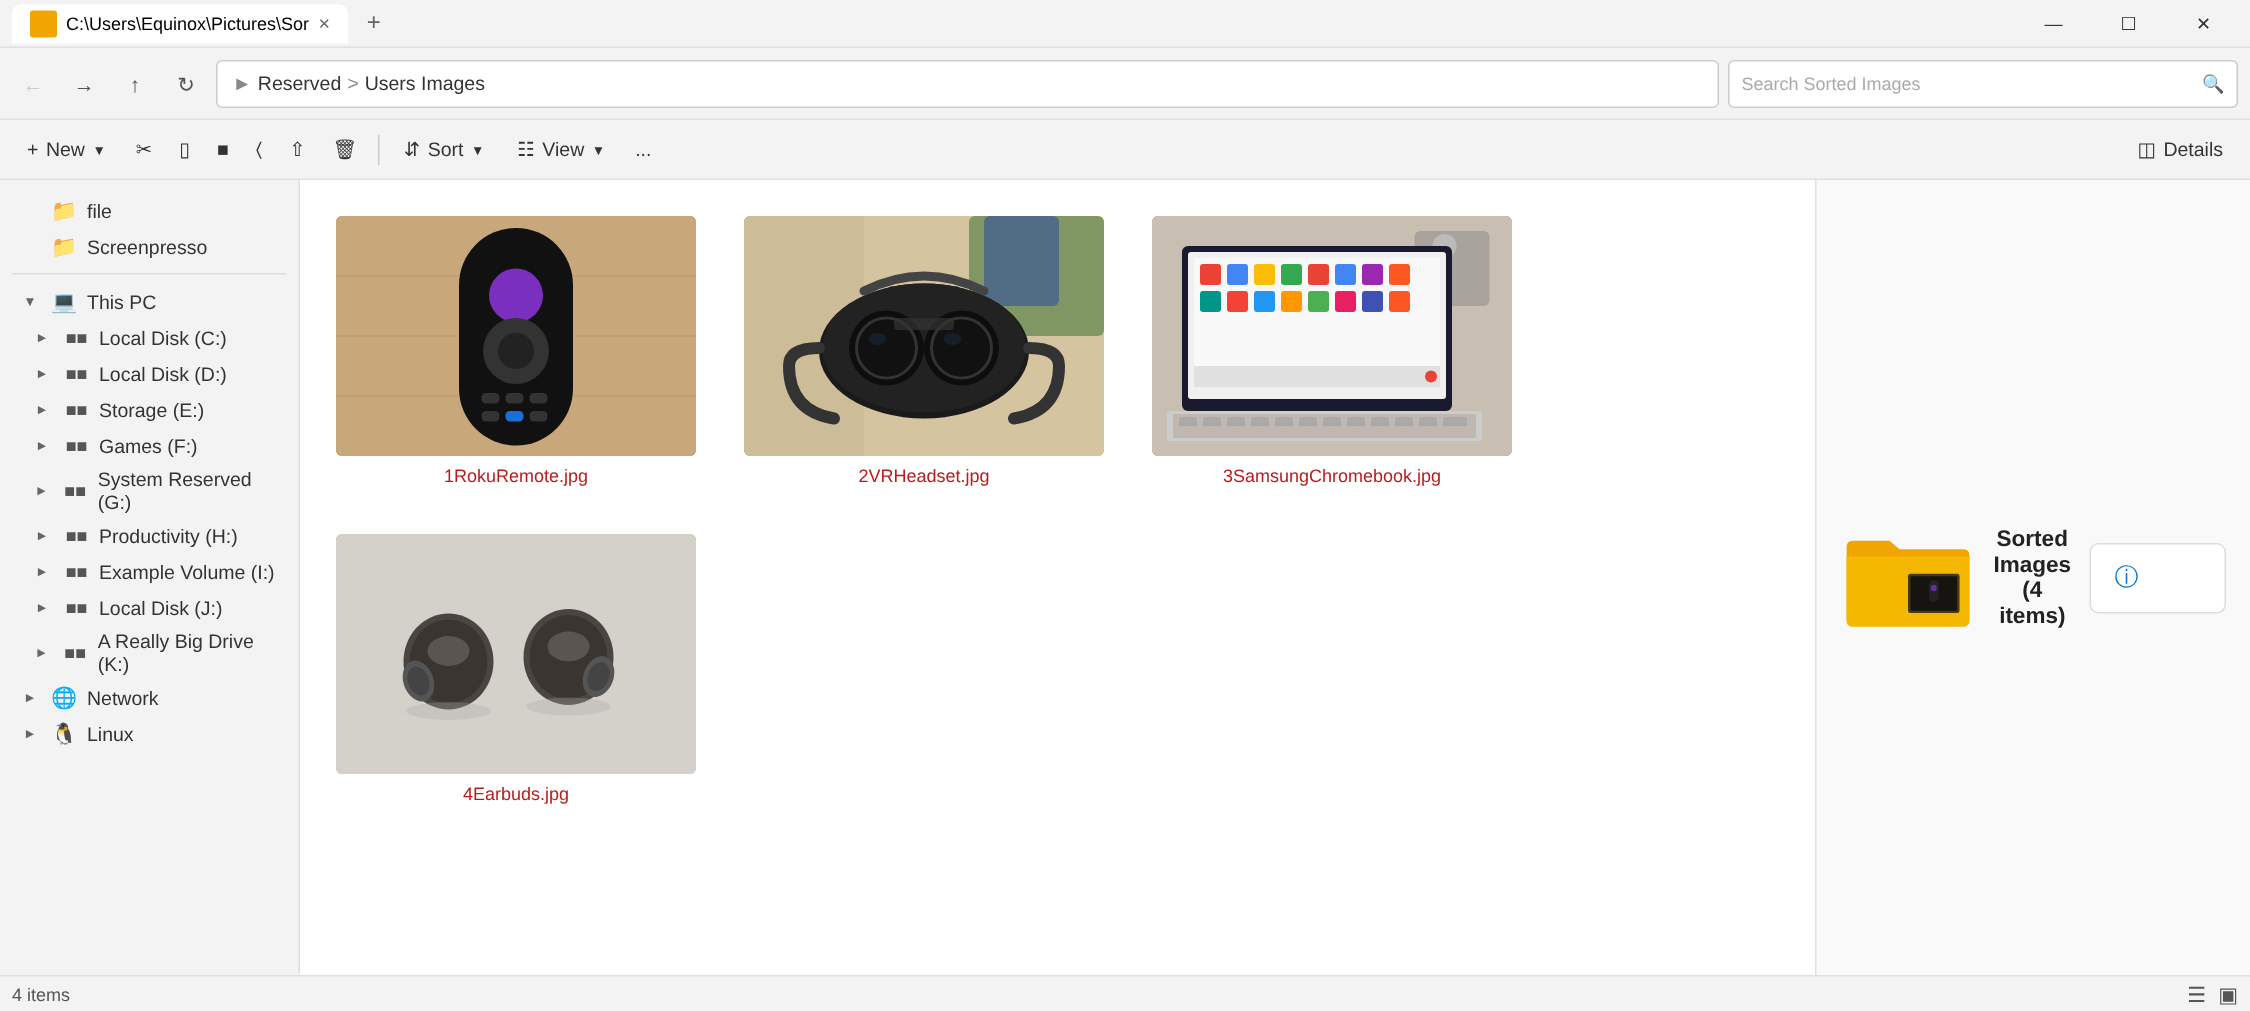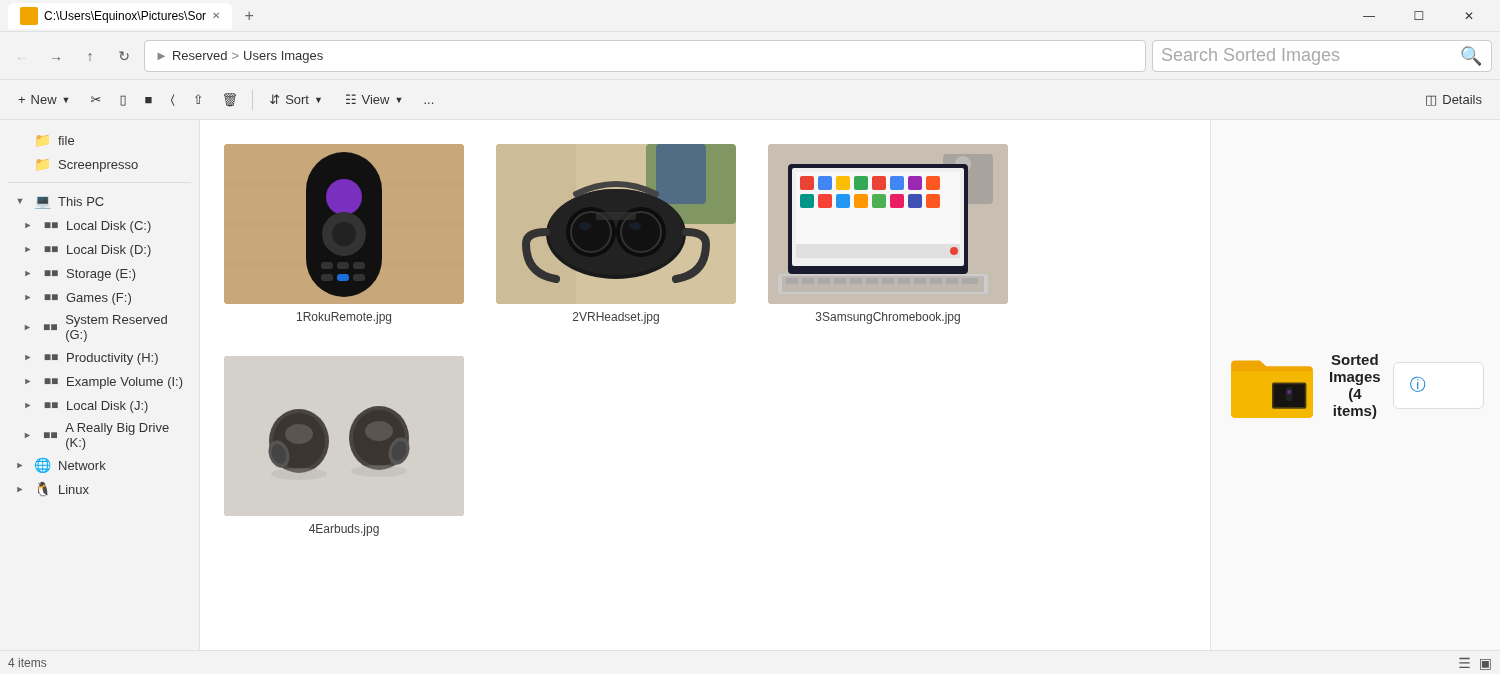--- a/index.html
+++ b/index.html
@@ -60,21 +60,21 @@
       width: 340px;
       height: 32px;
       background: white;
       border: 1px solid #ccc;
       border-radius: 4px;
       display: flex;
       align-items: center;
       padding: 0 8px;
       gap: 6px;
       color: #888;
-      font-size: 18px;
+      font-size: 12px;
     }
 
     
     .toolbar {
       height: 40px;
       background: #f3f3f3;
       display: flex;
       align-items: center;
       padding: 0 8px;
       gap: 2px;
@@ -165,21 +165,21 @@
       width: 240px;
       height: 160px;
       border-radius: 4px;
       overflow: hidden;
       display: flex;
       align-items: center;
       justify-content: center;
       background: #ddd;
     }
     .file-thumb svg, .file-thumb canvas { width: 100%; height: 100%; }
-    .file-name { font-size: 12px; color: #404040; text-align: center; }
+    .file-name { font-size: 12px; color: #b91c1c; text-align: center; }
 
     
     .details-panel {
       width: 290px;
       background: #f9f9f9;
       border-left: 1px solid #e0e0e0;
       display: flex;
       flex-direction: row;
       align-items: center;
       padding: 16px;

